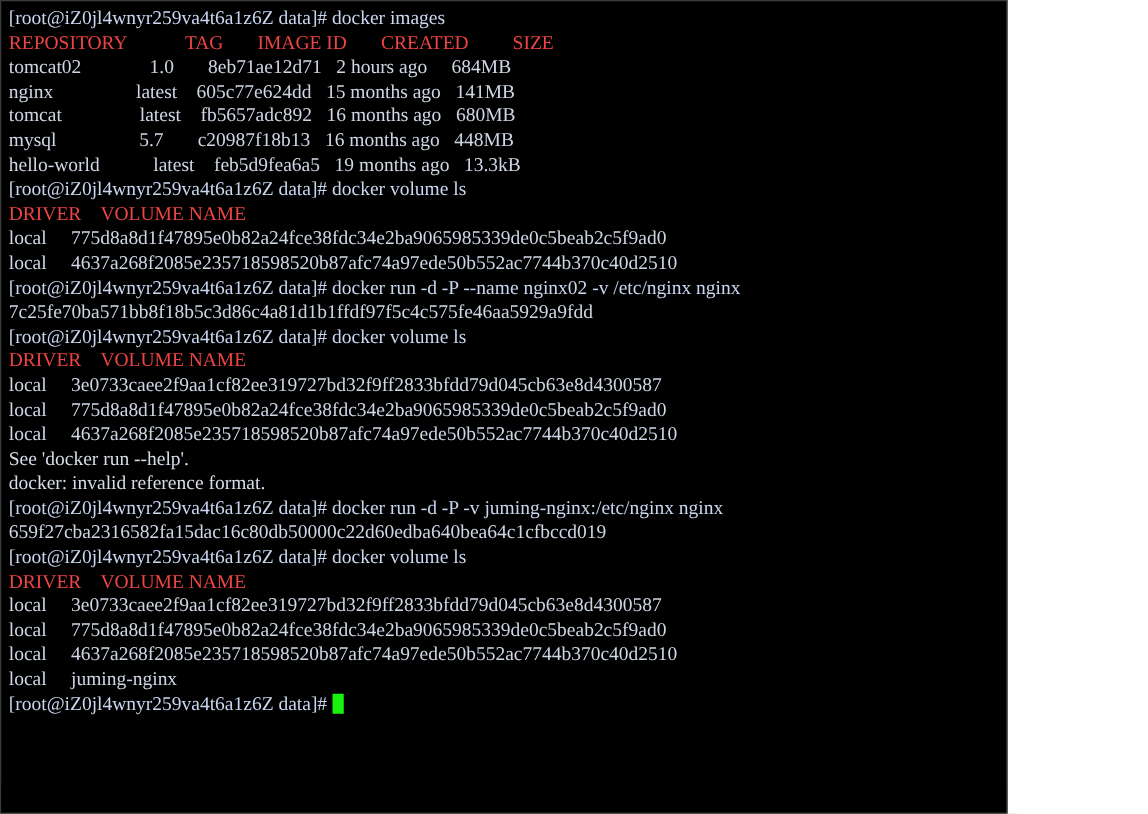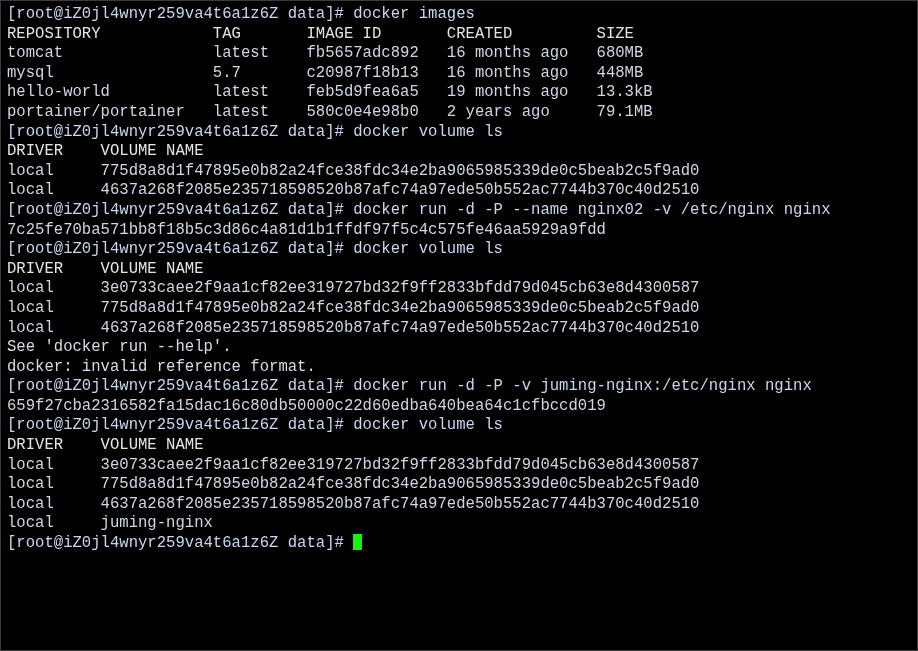--- a/index.html
+++ b/index.html
@@ -2,48 +2,48 @@
 <html><head>
 <meta charset="utf-8">
 <style>
   html, body {
     margin: 0;
     padding: 0;
     background: #ffffff;
   }
   #terminal {
     position: relative;
-    width: 918px;
+    width: 806px;
     height: 651px;
     background: #000000;
     box-sizing: border-box;
     border: 1px solid #3b3b3b;
     overflow: hidden;
-    font-family: Liberation Mono, monospace;
+    font-family: Liberation Serif, serif;
     padding-left: 12px;
   }
   #screen {
     position: absolute;
     left: 6px;
     top: 4px;
     right: 0;
     height: 620px;
     overflow: hidden;
   }
   .line {
     display: block;
     height: 19.6px;
     line-height: 19.6px;
     font-size: 15.6px;
     letter-spacing: 0px;
     white-space: pre;
     color: #d8dce8;
   }
   .line.prompt-line { color: #c9d6f0; }
-  .line.header { color: #e5e5e5; }
+  .line.header { color: #ef4444; }
   .line.out { color: #cfd6e4; }
   .line.err { color: #d8dce8; }
   .cursor {
     display: inline-block;
     width: 9px;
     height: 16px;
     background: #16f110;
     vertical-align: -3px;
   }
   .pad-bottom {
@@ -56,24 +56,25 @@
   }
 </style>
 </head>
 <body>
 
 <div id="terminal">
   <div id="screen">
     <div id="lines">
         <div class="line prompt-line">[root@iZ0jl4wnyr259va4t6a1z6Z data]# docker images</div>
         <div class="line header">REPOSITORY            TAG       IMAGE ID       CREATED         SIZE</div>
+        <div class="line out">tomcat02              1.0       8eb71ae12d71   2 hours ago     684MB</div>
+        <div class="line out">nginx                 latest    605c77e624dd   15 months ago   141MB</div>
         <div class="line out">tomcat                latest    fb5657adc892   16 months ago   680MB</div>
         <div class="line out">mysql                 5.7       c20987f18b13   16 months ago   448MB</div>
         <div class="line out">hello-world           latest    feb5d9fea6a5   19 months ago   13.3kB</div>
-        <div class="line out">portainer/portainer   latest    580c0e4e98b0   2 years ago     79.1MB</div>
         <div class="line prompt-line">[root@iZ0jl4wnyr259va4t6a1z6Z data]# docker volume ls</div>
         <div class="line header">DRIVER    VOLUME NAME</div>
         <div class="line out">local     775d8a8d1f47895e0b82a24fce38fdc34e2ba9065985339de0c5beab2c5f9ad0</div>
         <div class="line out">local     4637a268f2085e235718598520b87afc74a97ede50b552ac7744b370c40d2510</div>
         <div class="line prompt-line">[root@iZ0jl4wnyr259va4t6a1z6Z data]# docker run -d -P --name nginx02 -v /etc/nginx nginx</div>
         <div class="line out">7c25fe70ba571bb8f18b5c3d86c4a81d1b1ffdf97f5c4c575fe46aa5929a9fdd</div>
         <div class="line prompt-line">[root@iZ0jl4wnyr259va4t6a1z6Z data]# docker volume ls</div>
         <div class="line header">DRIVER    VOLUME NAME</div>
         <div class="line out">local     3e0733caee2f9aa1cf82ee319727bd32f9ff2833bfdd79d045cb63e8d4300587</div>
         <div class="line out">local     775d8a8d1f47895e0b82a24fce38fdc34e2ba9065985339de0c5beab2c5f9ad0</div>

